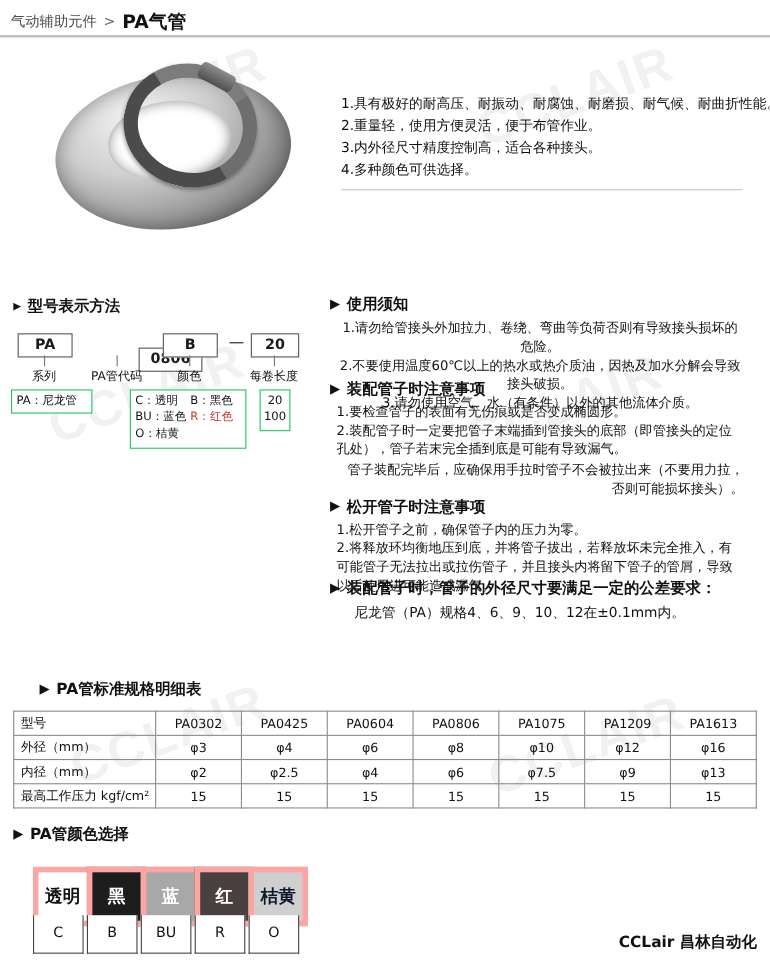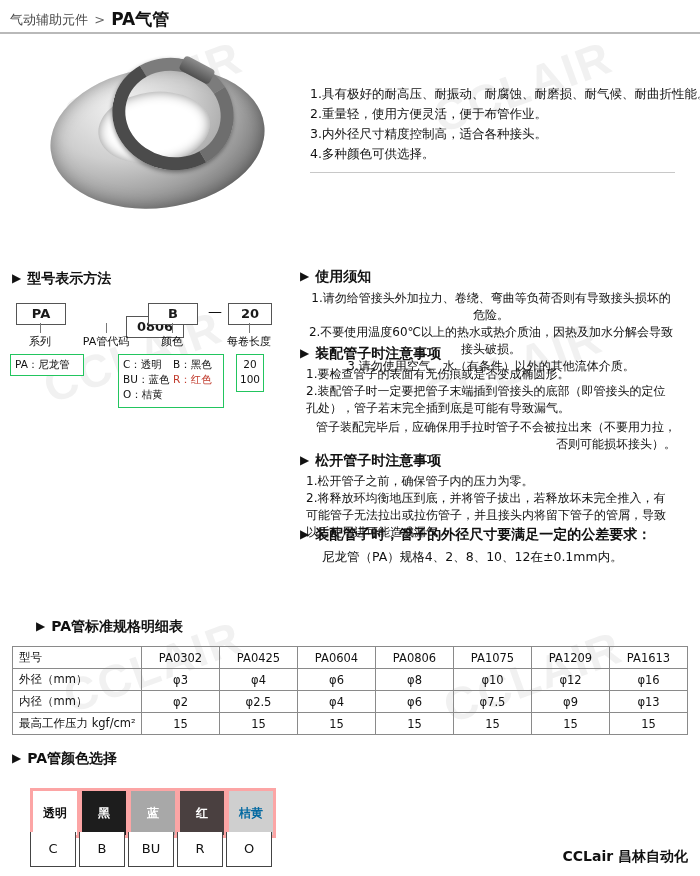--- a/index.html
+++ b/index.html
@@ -128,22 +128,22 @@
     height:15px;
     font-weight:normal;
     color:#111;
     background:transparent;
   }
   table.spec th.rowhdr,table.spec td.rowhdr{
     text-align:left;padding-left:6px;width:120px;
   }
   
   .swatch{
-    position:absolute;width:44px;height:44px;border:3px solid #fca5a5;
-    font-size:12px;font-weight:bold;text-align:center;line-height:44px;
+    position:absolute;width:44px;height:44px;border:5px solid #fca5a5;
+    font-size:16px;font-weight:bold;text-align:center;line-height:44px;
   }
   .swatch-code{
     position:absolute;width:44px;height:34px;border:1px solid #444;
     border-top:none;background:#fff;
     font-size:13px;text-align:center;line-height:34px;color:#111;
   }
   
   .footer{
     position:absolute;right:12px;bottom:10px;
     font-size:14px;font-weight:bold;color:#111;white-space:nowrap;
@@ -174,21 +174,21 @@
 </div>
 
 <div class="features">
   <div>1.具有极好的耐高压、耐振动、耐腐蚀、耐磨损、耐气候、耐曲折性能。</div>
   <div>2.重量轻，使用方便灵活，便于布管作业。</div>
   <div>3.内外径尺寸精度控制高，适合各种接头。</div>
   <div>4.多种颜色可供选择。</div>
 </div>
 <div class="hr-feat"></div>
 
-<div class="sec-h" style="left:12px;top:270px;">
+<div class="sec-h" style="left:12px;top:270px;font-family:Liberation Mono, monospace;">
   <span class="tri">▶</span><span>型号表示方法</span>
 </div>
 
 <div class="code-box" style="left:16px;top:303px;width:48px;">PA</div>
 <div class="code-box" style="left:78px;top:316px;width:56px;margin-left:48px;">0806</div>
 <div class="code-box" style="left:148px;top:303px;width:48px;">B</div>
 <div class="dash" style="left:208px;top:303px;">—</div>
 <div class="code-box" style="left:228px;top:303px;width:42px;">20</div>
 
 <div class="vline" style="left:40px;top:323px;height:10px;"></div>
@@ -245,21 +245,21 @@
   <span class="tri">▶</span><span>松开管子时注意事项</span>
 </div>
 <div class="rtext" style="left:306px;top:473px;">
   <div>1.松开管子之前，确保管子内的压力为零。</div>
   <div>2.将释放环均衡地压到底，并将管子拔出，若释放坏未完全推入，有可能管子无法拉出或拉伤管子，并且接头内将留下管子的管屑，导致以后使用进可能造成漏气。</div>
 </div>
 
 <div class="sec-h" style="left:300px;top:526px;">
   <span class="tri">▶</span><span>装配管子时，管子的外径尺寸要满足一定的公差要求：</span>
 </div>
-<div class="rtext" style="left:322px;top:548px;font-size:12.5px;">尼龙管（PA）规格4、2、8、10、12在±0.1mm内。</div>
+<div class="rtext" style="left:322px;top:548px;font-size:12.5px;">尼龙管（PA）规格4、6、9、10、12在±0.1mm内。</div>
 
 <div class="sec-h" style="left:12px;top:618px;padding-left:24px;">
   <span class="tri">▶</span><span>PA管标准规格明细表</span>
 </div>
 
 <table class="spec">
   <tbody>
       <tr>
     <th class="rowhdr">型号</th>
     <th>PA0302</th>
@@ -312,16 +312,16 @@
 
 <div class="swatch" style="left:79px;top:788px;background:#1d1d1d;color:#ffffff;"><span>黑</span></div>
 <div class="swatch-code" style="left:79px;top:832px;"><span>B</span></div>
 
 <div class="swatch" style="left:128px;top:788px;background:#a8a8a8;color:#ffffff;"><span>蓝</span></div>
 <div class="swatch-code" style="left:128px;top:832px;"><span>BU</span></div>
 
 <div class="swatch" style="left:177px;top:788px;background:#4a4040;color:#ffffff;"><span>红</span></div>
 <div class="swatch-code" style="left:177px;top:832px;"><span>R</span></div>
 
-<div class="swatch" style="left:226px;top:788px;background:#cfcfcf;color:#0369a1;"><span>桔黄</span></div>
+<div class="swatch" style="left:226px;top:788px;background:#cfcfcf;color:#0f172a;"><span>桔黄</span></div>
 <div class="swatch-code" style="left:226px;top:832px;"><span>O</span></div>
 
 <div class="footer">CCLair 昌林自动化</div>
 
 </body></html>

